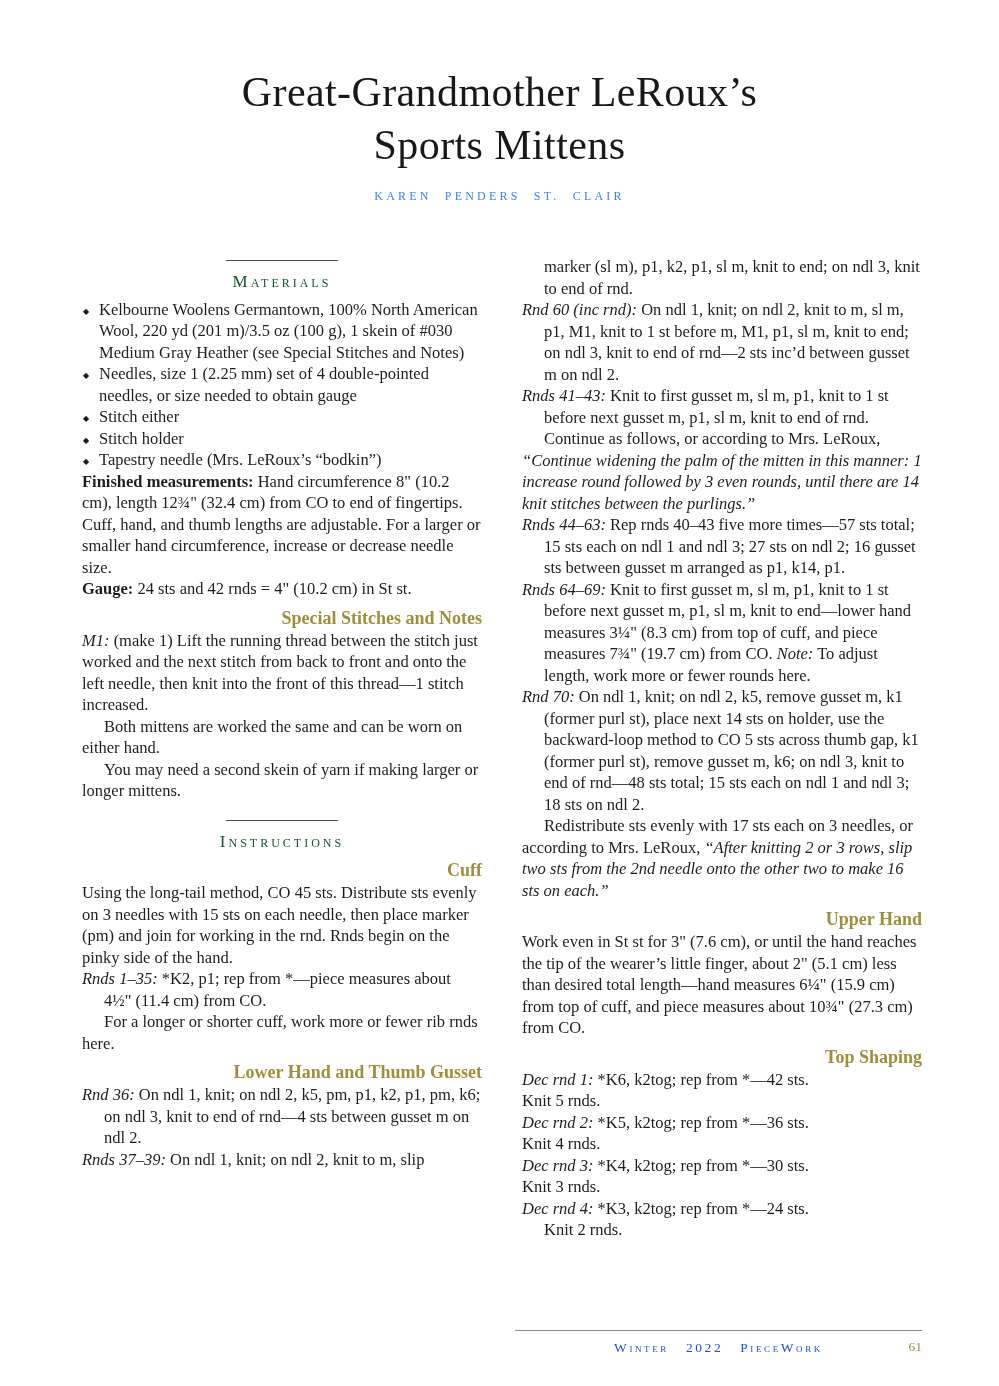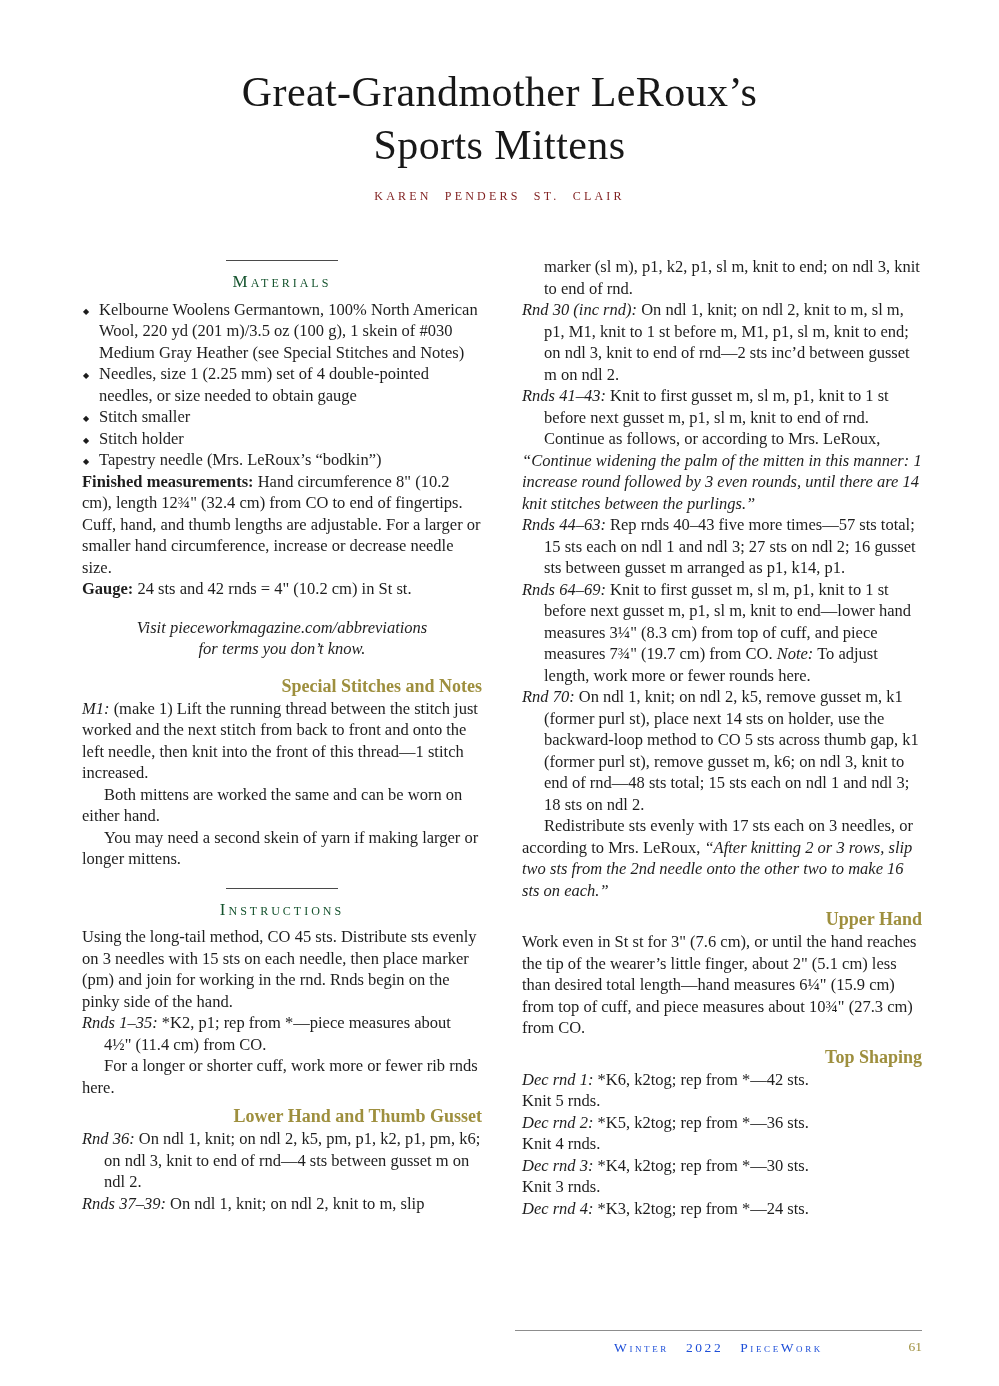--- a/index.html
+++ b/index.html
@@ -16,21 +16,21 @@
     font-family: "Liberation Serif", "DejaVu Serif", serif;
     font-size: 16.5px;
     line-height: 21.5px;
     color: var(--ink);
   }
 
   
   .title-block { position: absolute; top: 66px; left: 0; right: 0; text-align: center; }
   .title { margin: 0; font-size: 42px; line-height: 53px; font-weight: normal; letter-spacing: 0.4px; color: #181818; }
   .title-line { display: block; }
-  .byline { margin-top: 14px; font-size: 12px; letter-spacing: 3.2px; word-spacing: 7px; color: #7f1d1d; }
+  .byline { margin-top: 14px; font-size: 12px; letter-spacing: 3.2px; word-spacing: 7px; color: #3b82f6; }
 
   
   .columns { position: absolute; top: 256px; left: 82px; width: 840px; display: flex; gap: 40px; }
   .col { width: 400px; }
 
   .section-rule { width: 112px; border-top: 1.3px solid #4a4a4a; margin: 4px auto 10px; }
   .section-rule.rule-2 { margin-top: 18px; }
   .section-label { text-align: center; font-variant: small-caps; letter-spacing: 3px; font-size: 17px; margin-bottom: 6px; color: #14532d; }
 
   .gold { color: var(--accent); font-weight: bold; font-size: 18px; line-height: 22px; text-align: right; margin: 7px 0 1px; }
@@ -80,70 +80,67 @@
         <li class="bullet-item">
           <span class="bullet">◆</span>
           <span>Kelbourne Woolens Germantown, 100% North American Wool, 220 yd (201 m)/3.5 oz (100 g), 1 skein of #030 Medium Gray Heather (see Special Stitches and Notes)</span>
         </li>
         <li class="bullet-item">
           <span class="bullet">◆</span>
           <span>Needles, size 1 (2.25 mm) set of 4 double-pointed needles, or size needed to obtain gauge</span>
         </li>
         <li class="bullet-item">
           <span class="bullet">◆</span>
-          <span>Stitch smaller</span>
+          <span>Stitch either</span>
         </li>
         <li class="bullet-item">
           <span class="bullet">◆</span>
           <span>Stitch holder</span>
         </li>
         <li class="bullet-item">
           <span class="bullet">◆</span>
           <span>Tapestry needle (Mrs. LeRoux’s “bodkin”)</span>
         </li>
       </ul>
 
       <p class="para"><span class="b">Finished measurements:</span><span> Hand circumference 8" (10.2 cm), length 12¾" (32.4 cm) from CO to end of fingertips. Cuff, hand, and thumb lengths are adjustable. For a larger or smaller hand circumference, increase or decrease needle size.</span></p>
 
       <p class="para"><span class="b">Gauge:</span><span> 24 sts and 42 rnds = 4" (10.2 cm) in St st.</span></p>
 
-      <div class="abbrev">
-        <div>Visit pieceworkmagazine.com/abbreviations</div>
-        <div>for terms you don’t know.</div>
-      </div>
 
       <h3 class="gold">Special Stitches and Notes</h3>
 
       <p class="para"><span class="it">M1:</span><span> (make 1) Lift the running thread between the stitch just worked and the next stitch from back to front and onto the left needle, then knit into the front of this thread—1 stitch increased.</span></p>
 
       <p class="para indent">Both mittens are worked the same and can be worn on either hand.</p>
       <p class="para indent">You may need a second skein of yarn if making larger or longer mittens.</p>
 
       <div class="section-rule rule-2"></div>
       <div class="section-label">Instructions</div>
 
+      <h3 class="gold">Cuff</h3>
       <p class="para">Using the long-tail method, CO 45 sts. Distribute sts evenly on 3 needles with 15 sts on each needle, then place marker (pm) and join for working in the rnd. Rnds begin on the pinky side of the hand.</p>
 
       <p class="para hang"><span class="it">Rnds 1–35:</span><span> *K2, p1; rep from *—piece measures about 4½" (11.4 cm) from CO.</span></p>
 
       <p class="para indent">For a longer or shorter cuff, work more or fewer rib rnds here.</p>
 
       <h3 class="gold">Lower Hand and Thumb Gusset</h3>
 
       <p class="para hang"><span class="it">Rnd 36:</span><span> On ndl 1, knit; on ndl 2, k5, pm, p1, k2, p1, pm, k6; on ndl 3, knit to end of rnd—4 sts between gusset m on ndl 2.</span></p>
 
       <p class="para hang"><span class="it">Rnds 37–39:</span><span> On ndl 1, knit; on ndl 2, knit to m, slip</span></p>
 
     </div>
 
     <div class="col">
 
       <p class="para cont">marker (sl m), p1, k2, p1, sl m, knit to end; on ndl 3, knit to end of rnd.</p>
 
-      <p class="para hang"><span class="it">Rnd 30 (inc rnd):</span><span> On ndl 1, knit; on ndl 2, knit to m, sl m, p1, M1, knit to 1 st before m, M1, p1, sl m, knit to end; on ndl 3, knit to end of rnd—2 sts inc’d between gusset m on ndl 2.</span></p>
+      <p class="para hang"><span class="it">Rnd 60 (inc rnd):</span><span> On ndl 1, knit; on ndl 2, knit to m, sl m, p1, M1, knit to 1 st before m, M1, p1, sl m, knit to end; on ndl 3, knit to end of rnd—2 sts inc’d between gusset m on ndl 2.</span></p>
 
       <p class="para hang"><span class="it">Rnds 41–43:</span><span> Knit to first gusset m, sl m, p1, knit to 1 st before next gusset m, p1, sl m, knit to end of rnd. Continue as follows, or according to Mrs. LeRoux,</span></p>
 
       <p class="para quote">“Continue widening the palm of the mitten in this manner: 1 increase round followed by 3 even rounds, until there are 14 knit stitches between the purlings.”</p>
 
       <p class="para hang"><span class="it">Rnds 44–63:</span><span> Rep rnds 40–43 five more times—57 sts total; 15 sts each on ndl 1 and ndl 3; 27 sts on ndl 2; 16 gusset sts between gusset m arranged as p1, k14, p1.</span></p>
 
       <p class="para hang"><span class="it">Rnds 64–69:</span><span> Knit to first gusset m, sl m, p1, knit to 1 st before next gusset m, p1, sl m, knit to end—lower hand measures 3¼" (8.3 cm) from top of cuff, and piece measures 7¾" (19.7 cm) from CO. </span><span class="it">Note:</span><span> To adjust length, work more or fewer rounds here.</span></p>
 
       <p class="para hang"><span class="it">Rnd 70:</span><span> On ndl 1, knit; on ndl 2, k5, remove gusset m, k1 (former purl st), place next 14 sts on holder, use the backward-loop method to CO 5 sts across thumb gap, k1 (former purl st), remove gusset m, k6; on ndl 3, knit to end of rnd—48 sts total; 15 sts each on ndl 1 and ndl 3; 18 sts on ndl 2.</span></p>
@@ -158,20 +155,21 @@
       <p class="para hang"><span class="it">Dec rnd 1:</span><span> *K6, k2tog; rep from *—42 sts.</span></p>
       <p class="para">Knit 5 rnds.</p>
 
       <p class="para hang"><span class="it">Dec rnd 2:</span><span> *K5, k2tog; rep from *—36 sts.</span></p>
       <p class="para">Knit 4 rnds.</p>
 
       <p class="para hang"><span class="it">Dec rnd 3:</span><span> *K4, k2tog; rep from *—30 sts.</span></p>
       <p class="para">Knit 3 rnds.</p>
 
       <p class="para hang"><span class="it">Dec rnd 4:</span><span> *K3, k2tog; rep from *—24 sts.</span></p>
+      <p class="para indent">Knit 2 rnds.</p>
 
     </div>
   </div>
 
   <footer class="footer">
     <div class="footer-rule"></div>
     <div class="footer-row">
       <span class="journal">Winter 2022 PieceWork</span>
       <span class="pagenum">61</span>
     </div>

